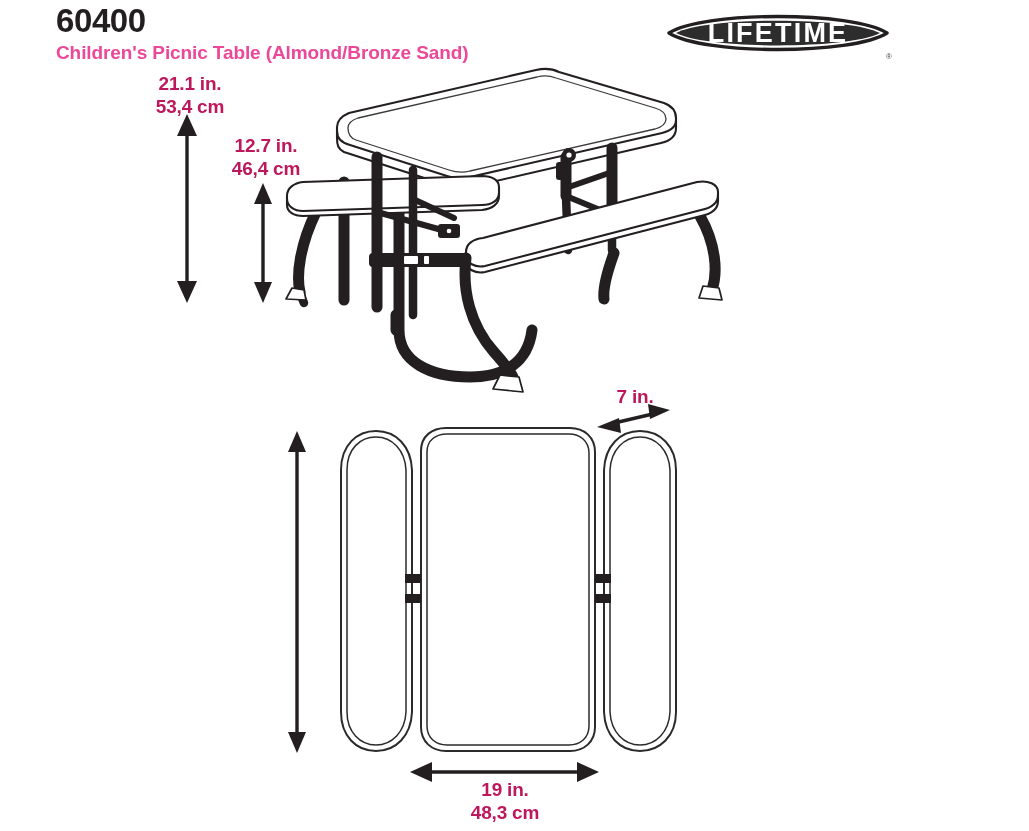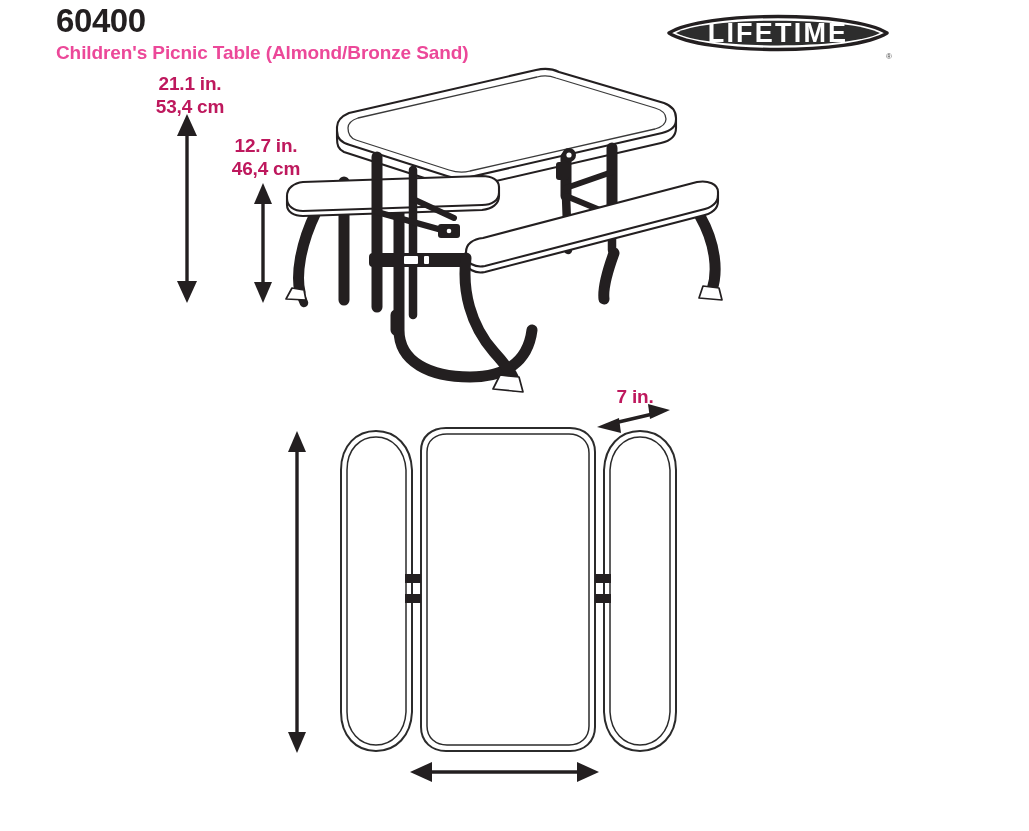--- a/index.html
+++ b/index.html
@@ -391,14 +391,18 @@
     <span class="ln">46,4 cm</span>
   </div>
 
   <div class="dim-label" id="dim-depth-label">
   </div>
 
   <div class="dim-label" id="dim-seatw-label">
     <span class="ln">7 in.</span>
   </div>
 
+  <div class="dim-label" id="dim-width-label">
+    <span class="ln">19 in.</span>
+    <span class="ln">48,3 cm</span>
+  </div>
 
 </div>
 
 </body></html>

